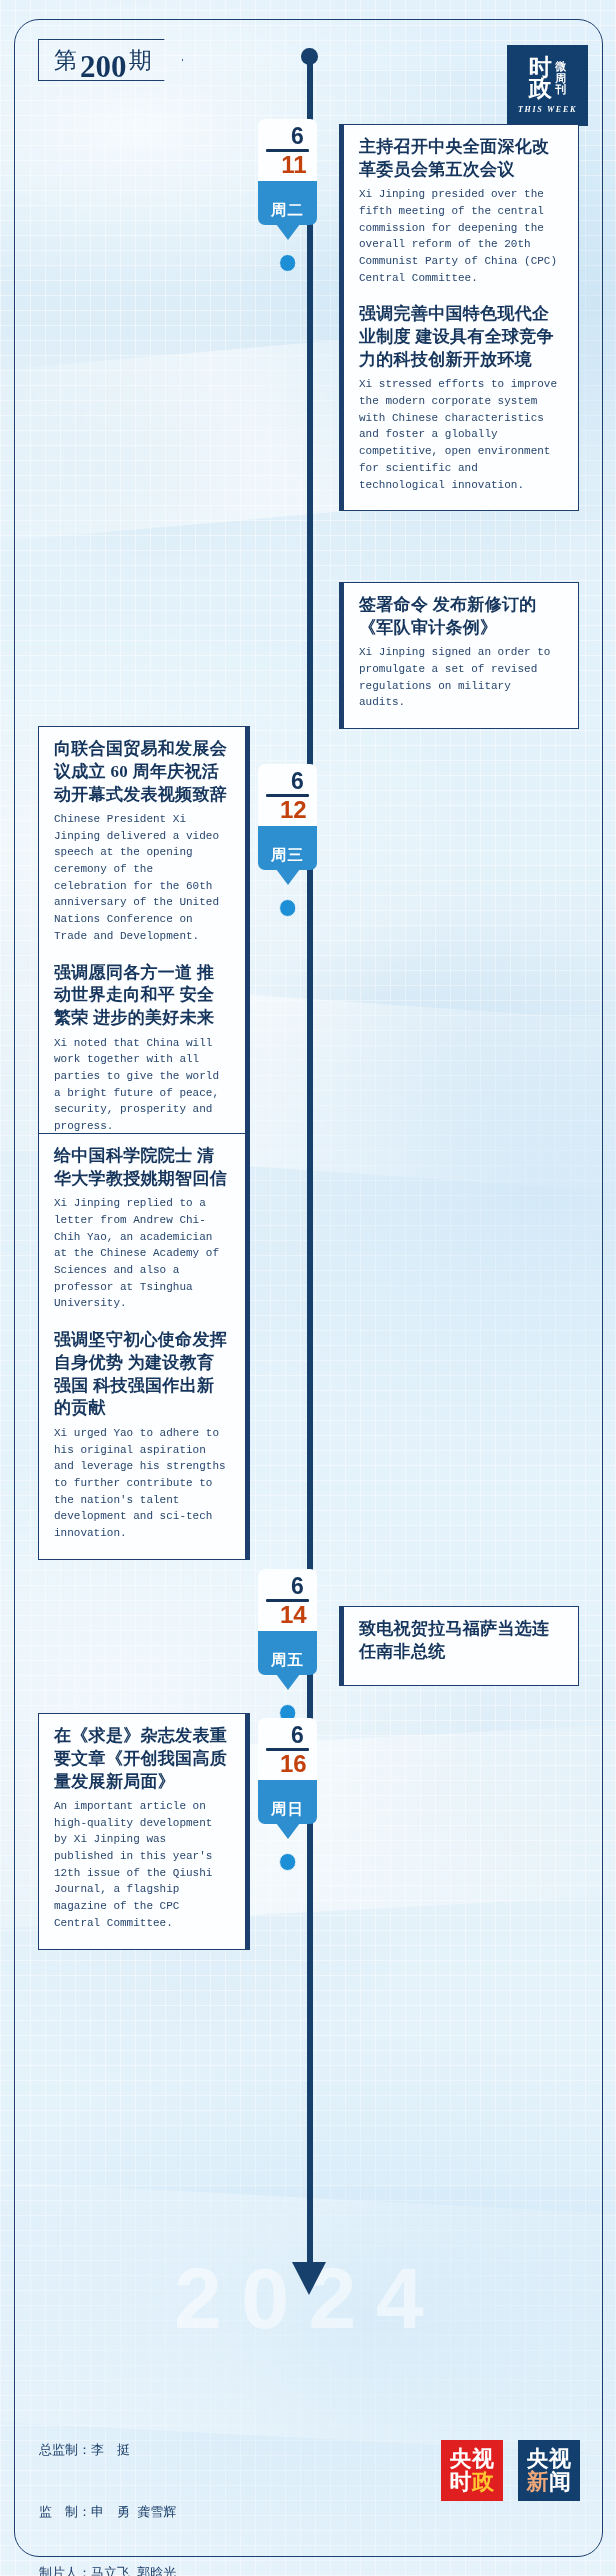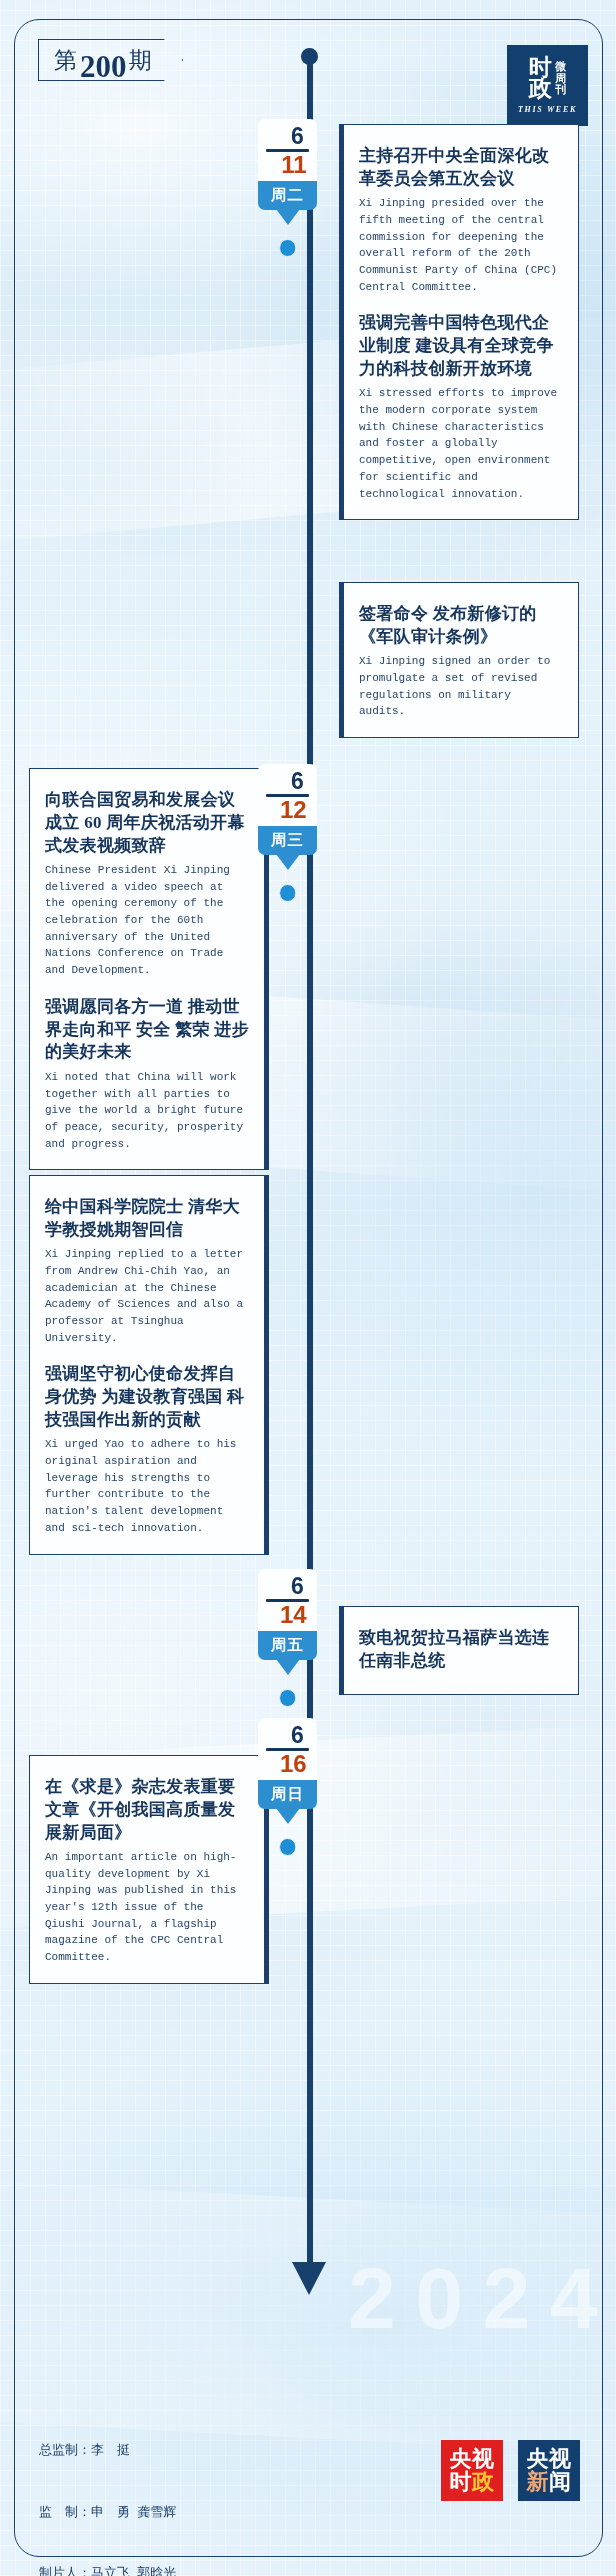--- a/index.html
+++ b/index.html
@@ -83,21 +83,21 @@
   }
   .sweep-1 { top: 343px; }
   .sweep-2 { top: 999px; transform: rotate(4deg); }
   .sweep-3 { top: 1741px; transform: rotate(-3deg); }
   .sweep-4 { top: 2198px; transform: rotate(3deg); height: 240px; }
 
   .bg-watermark {
     position: absolute;
     left: 0; right: 0;
     top: 2249px;
-    text-align: right;
+    text-align: center;
     font-family: "Liberation Sans", sans-serif;
     font-weight: 700;
     font-size: 86px;
     letter-spacing: 19.4px;
     color: rgba(255,255,255,.55);
     opacity: .9;
     pointer-events: none;
     user-select: none;
   }
 
@@ -232,21 +232,21 @@
   }
   .chip .dow {
     background: #2e8fd0;
     color: #fff;
     border-radius: 0 0 6.9px 6.9px;
     text-align: center;
     font-family: "Liberation Sans", "DejaVu Sans", sans-serif;
     font-weight: 700;
     font-size: 15.4px;
     letter-spacing: 1.1px;
-    padding: 4px 0 4px;
+    padding: 19px 0 4px;
   }
   .chip .tip {
     position: absolute;
     left: 50%; bottom: -15px;
     transform: translateX(-50%);
     width: 0; height: 0;
     border-left: 12px solid transparent;
     border-right: 12px solid transparent;
     border-top: 16px solid #2e8fd0;
   }
@@ -258,25 +258,25 @@
     border-radius: 50%;
     background: #1d8fd6;
     border: 1.7px solid #eaf4fb;
   }
 
   
   .card {
     position: absolute;
     background: #fcfeff;
     border: 1.1px solid #1d3f6e;
-    padding: 20px 15px 17px;
+    padding: 11px 15px 17px;
     z-index: 4;
   }
   .card.right { left: 339px; width: 240px; border-left-width: 5.7px; }
-  .card.left  { left: 29px;  width: 240px; border-right-width: 5.7px; margin-top: 42px; }
+  .card.left  { left: 38px;  width: 212px; border-right-width: 5.7px; }
 
   .entry + .entry { margin-top: 17px; }
 
   .entry h3 {
     font-family: "Liberation Serif", "DejaVu Serif", serif;
     font-weight: 700;
     font-size: 17px;
     line-height: 1.34;
     color: #16355c;
     letter-spacing: 0.3px;

